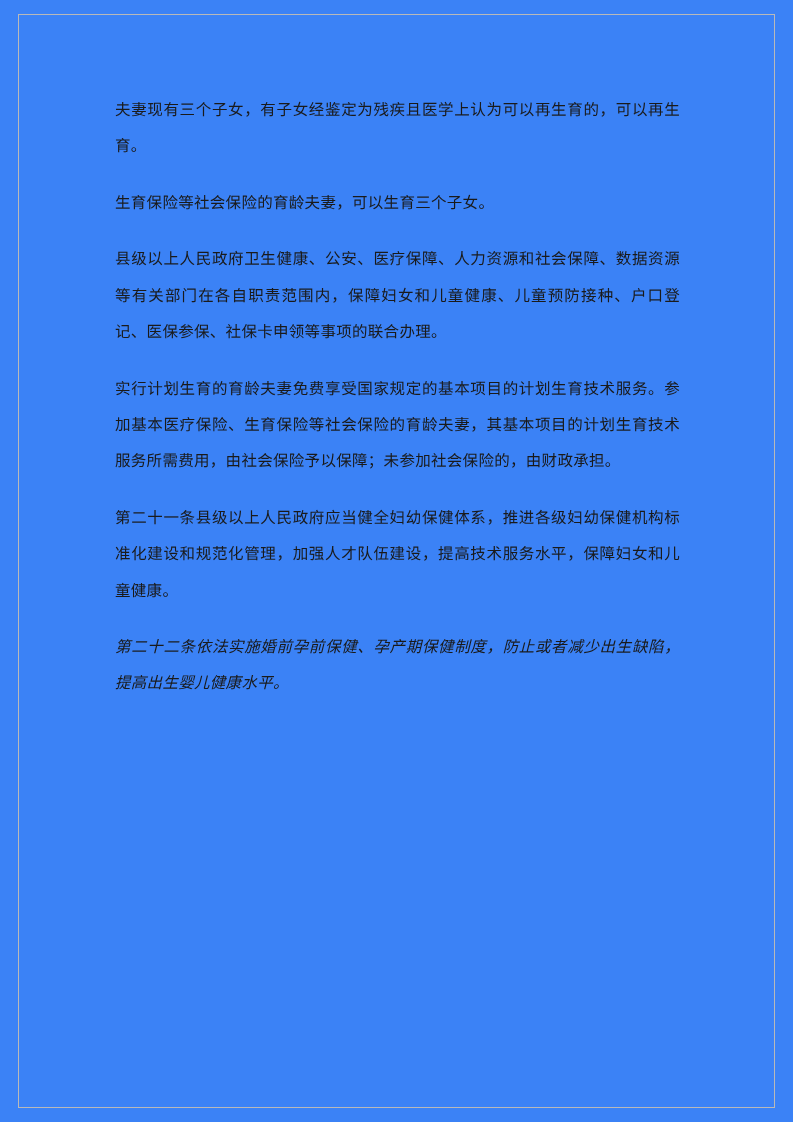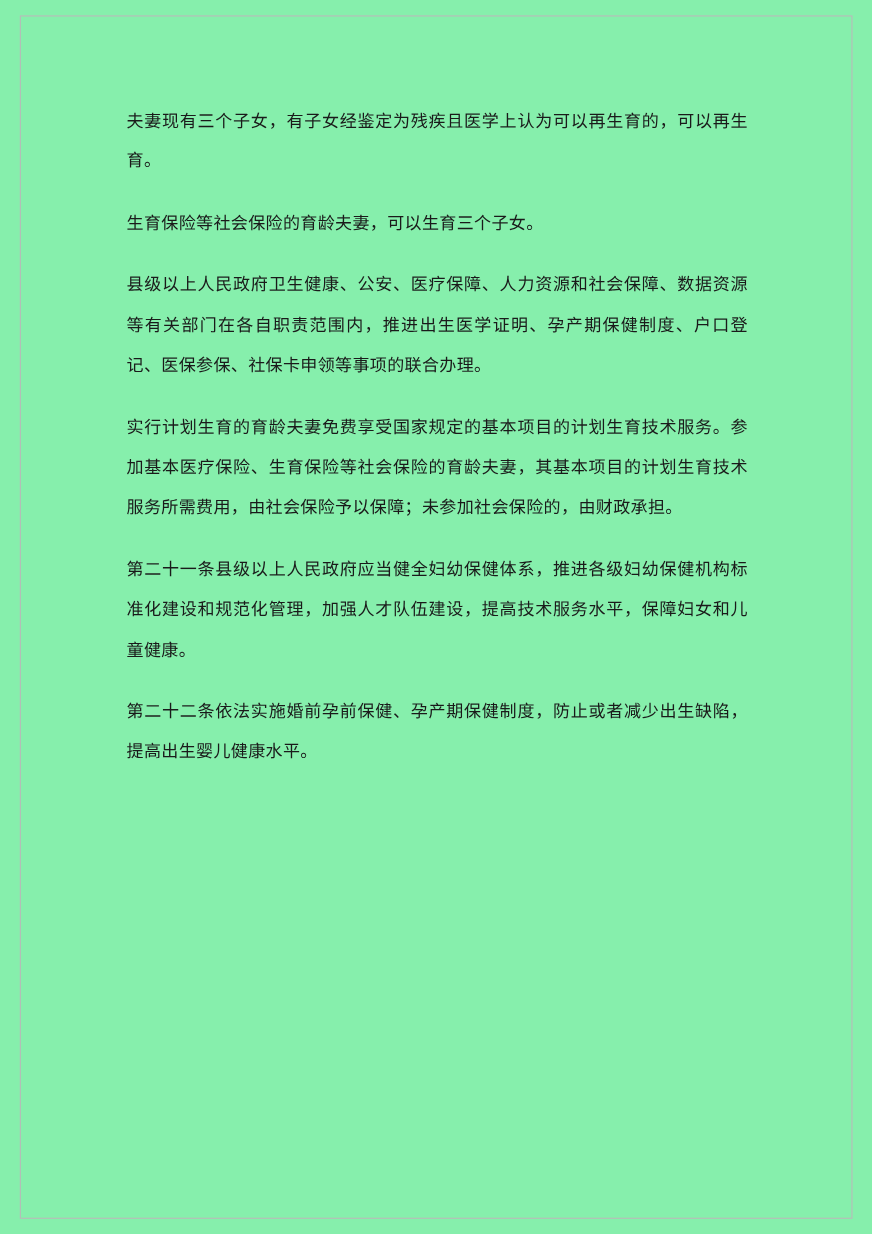--- a/index.html
+++ b/index.html
@@ -7,21 +7,21 @@
     padding: 0;
     background: #ffffff;
   }
   body {
     font-family: "DejaVu Sans", "Liberation Sans", sans-serif;
   }
   .page {
     position: relative;
     width: 793px;
     height: 1122px;
-    background: #86efac;
+    background: #3b82f6;
     box-sizing: border-box;
     overflow: hidden;
   }
   .page-border {
     position: absolute;
     left: 18px;
     top: 14px;
     width: 757px;
     height: 1094px;
     border: 1px solid #b9b9b9;
@@ -39,28 +39,29 @@
     line-height: 2.35;
     color: #1a1a1a;
     margin: 0 0 20px 0;
     text-align: justify;
     text-justify: inter-ideograph;
     letter-spacing: 0.3px;
     word-break: break-all;
   }
   .para:last-child {
     margin-bottom: 0;
+    font-style: italic;
   }
 </style>
 </head>
 <body>
 
 <div class="page">
   <div class="page-border"></div>
   <div class="content">
     <p class="para">夫妻现有三个子女，有子女经鉴定为残疾且医学上认为可以再生育的，可以再生育。</p>
     <p class="para">生育保险等社会保险的育龄夫妻，可以生育三个子女。</p>
-    <p class="para">县级以上人民政府卫生健康、公安、医疗保障、人力资源和社会保障、数据资源等有关部门在各自职责范围内，推进出生医学证明、孕产期保健制度、户口登记、医保参保、社保卡申领等事项的联合办理。</p>
+    <p class="para">县级以上人民政府卫生健康、公安、医疗保障、人力资源和社会保障、数据资源等有关部门在各自职责范围内，保障妇女和儿童健康、儿童预防接种、户口登记、医保参保、社保卡申领等事项的联合办理。</p>
     <p class="para">实行计划生育的育龄夫妻免费享受国家规定的基本项目的计划生育技术服务。参加基本医疗保险、生育保险等社会保险的育龄夫妻，其基本项目的计划生育技术服务所需费用，由社会保险予以保障；未参加社会保险的，由财政承担。</p>
     <p class="para">第二十一条县级以上人民政府应当健全妇幼保健体系，推进各级妇幼保健机构标准化建设和规范化管理，加强人才队伍建设，提高技术服务水平，保障妇女和儿童健康。</p>
     <p class="para">第二十二条依法实施婚前孕前保健、孕产期保健制度，防止或者减少出生缺陷，提高出生婴儿健康水平。</p>
   </div>
 </div>
 
 </body></html>

